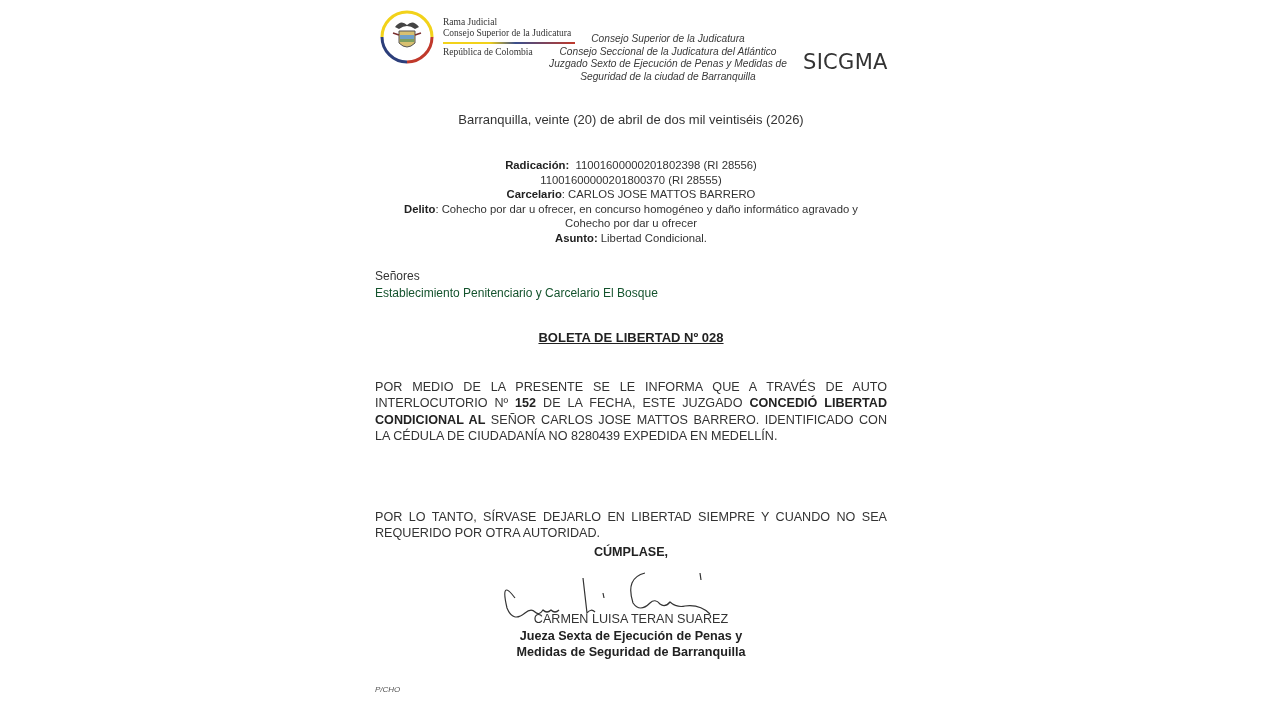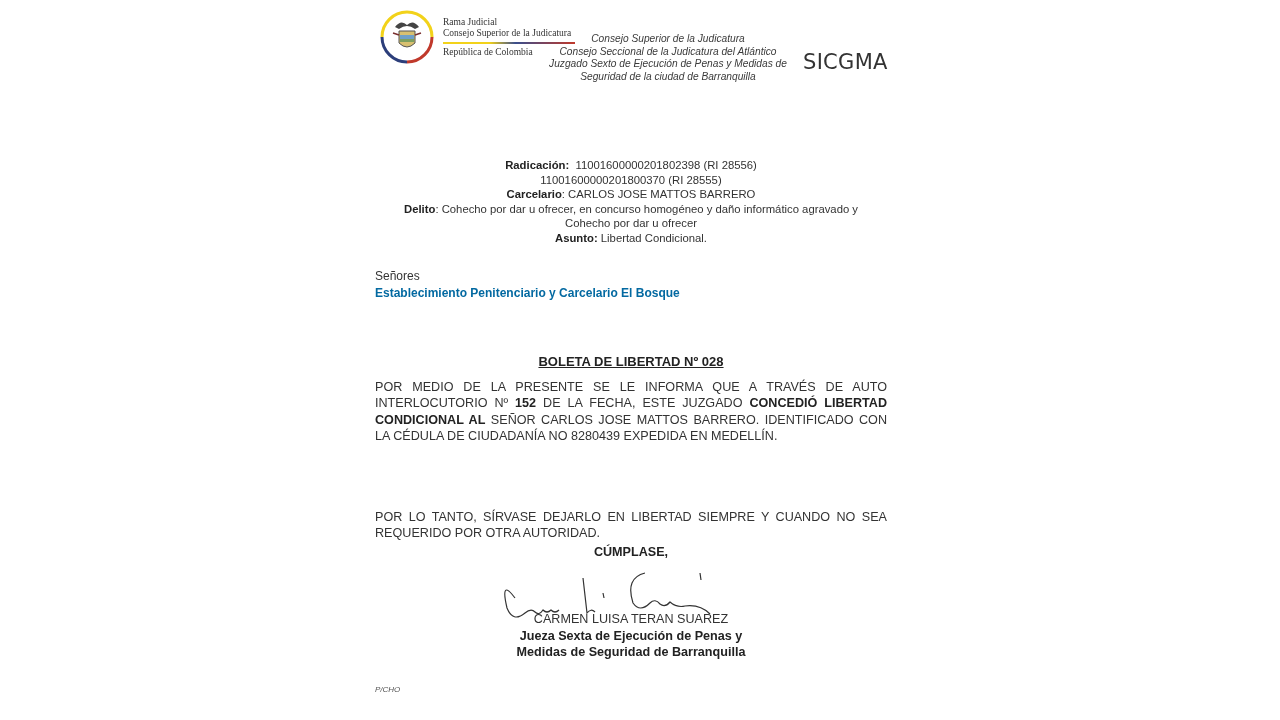--- a/index.html
+++ b/index.html
@@ -8,22 +8,22 @@
   .abs { position:absolute; }
   .logo { left:379px; top:9px; width:56px; height:56px; }
   .rama { left:443px; top:17px; font-family:"Liberation Serif", serif; font-size:9.5px; line-height:11px; color:#333; }
   .rama .sep { width:132px; height:2px; background:linear-gradient(90deg,#f2d21a 0%, #f2d21a 35%, #3a4e8c 55%, #c0392b 100%); margin:3px 0 3px 0; }
   .hdr-right { left:548px; top:33px; width:240px; text-align:center; font-style:italic; font-size:10.2px; line-height:12.6px; color:#3a3a3a; }
   .sicgma { left:803px; top:50px; font-family:"DejaVu Sans", sans-serif; font-size:21px; color:#333; letter-spacing:0.3px; }
   .date { left:370px; top:112px; width:522px; text-align:center; font-size:13px; color:#333; }
   .refblock { left:370px; top:158px; width:522px; text-align:center; font-size:11.3px; line-height:14.6px; color:#333; }
   .refblock b { color:#222; }
   .addr { left:375px; top:268px; font-size:12px; line-height:16.5px; color:#333; }
-  .addr .inst { font-weight:bold; color:#0369a1; }
-  .title { left:370px; top:330px; width:522px; text-align:center; font-size:13px; font-weight:bold; text-decoration:underline; color:#222;margin-top:24px; }
+  .addr .inst { font-weight:normal; color:#14532d; }
+  .title { left:370px; top:330px; width:522px; text-align:center; font-size:13px; font-weight:bold; text-decoration:underline; color:#222; }
   .para { left:375px; width:512px; font-size:12.6px; line-height:16.3px; text-align:justify; color:#333; }
   .para b { color:#222;margin-top:28px; }
   .p1 { top:379px; }
   .p2 { top:493px;margin-top:16px; }
   .cumplase { left:370px; top:545px; width:522px; text-align:center; font-size:12.6px; font-weight:bold; color:#222; }
   .signature { left:495px; top:568px; width:230px; height:60px; }
   .signer { left:370px; top:611px; width:522px; text-align:center; font-size:12.6px; line-height:16.5px; color:#333; }
   .signer .role { font-weight:bold; color:#222; }
   .initials { left:375px; top:685px; font-size:8px; font-style:italic; color:#555; }
 </style>
@@ -53,20 +53,21 @@
 
   <div class="abs hdr-right">
     <div>Consejo Superior de la Judicatura</div>
     <div>Consejo Seccional de la Judicatura del Atlántico</div>
     <div>Juzgado Sexto de Ejecución de Penas y Medidas de</div>
     <div>Seguridad de la ciudad de Barranquilla</div>
   </div>
 
   <div class="abs sicgma">SICGMA</div>
 
+  <div class="abs date">Barranquilla, veinte (20) de abril de dos mil veintiséis (2026)</div>
 
   <div class="abs refblock">
     <div><b>Radicación:</b>&nbsp; <span>11001600000201802398 (RI 28556)</span></div>
     <div>11001600000201800370 (RI 28555)</div>
     <div><b>Carcelario</b><span>: CARLOS JOSE MATTOS BARRERO</span></div>
     <div><b>Delito</b><span>: Cohecho por dar u ofrecer, en concurso homogéneo y daño informático agravado y</span></div>
     <div>Cohecho por dar u ofrecer</div>
     <div><b>Asunto:</b> <span>Libertad Condicional.</span></div>
   </div>
 

